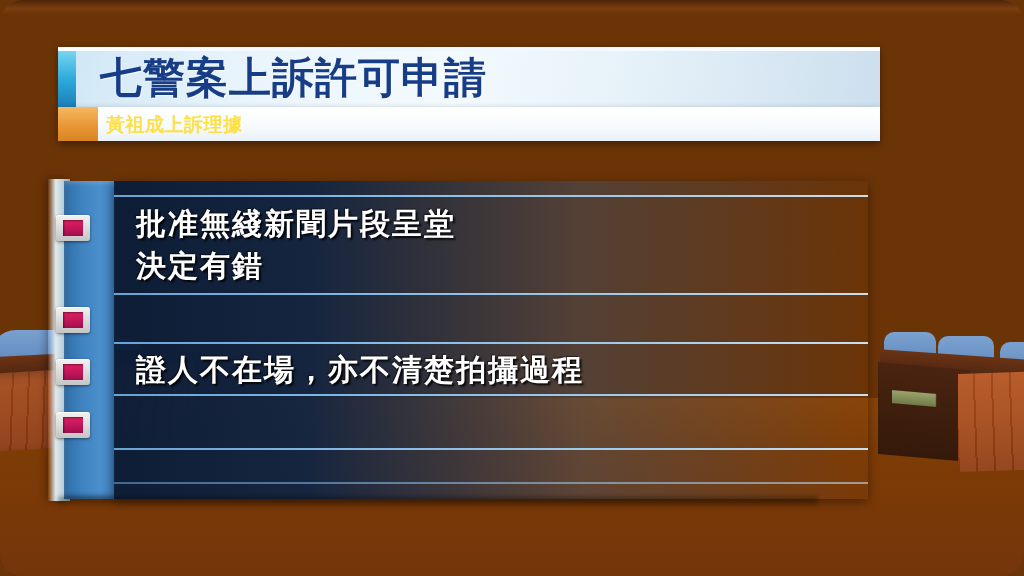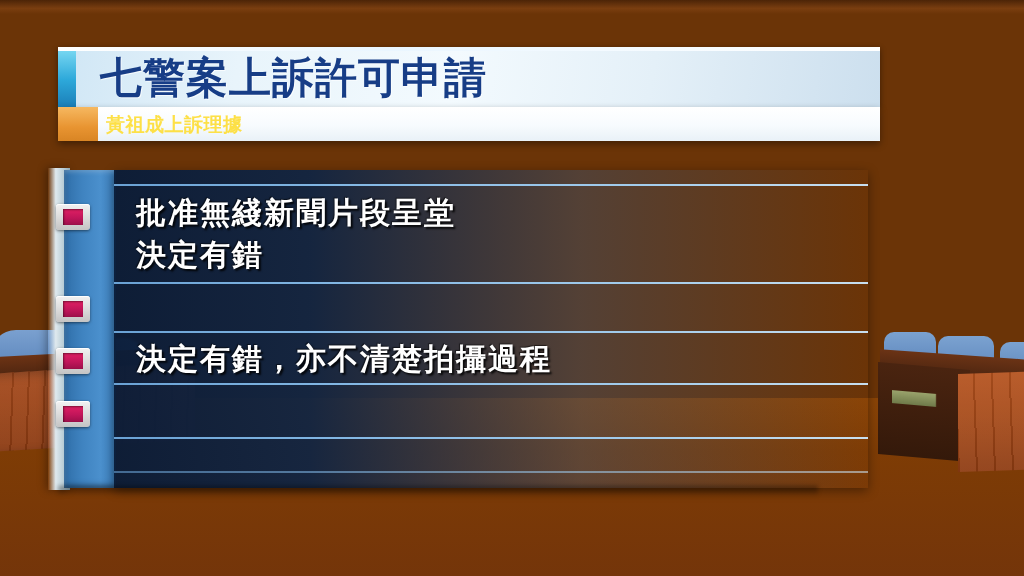--- a/index.html
+++ b/index.html
@@ -1,21 +1,21 @@
 <!DOCTYPE html>
 <html><head>
 <meta charset="utf-8">
 <style>
   html,body{margin:0;padding:0;}
   body{
     width:1024px;height:576px;overflow:hidden;
     font-family:"DejaVu Sans","Liberation Sans",sans-serif;
     background:#6b3407;
   }
-  #stage{position:relative;width:1024px;height:576px;overflow:hidden;}
+  #stage{position:relative;width:1024px;height:576px;overflow:hidden;border-radius:23px;}
 
   
   .bg{position:absolute;inset:0;}
   .wall{
     position:absolute;left:0;top:0;width:1024px;height:410px;
     background:
       repeating-linear-gradient(90deg,
         rgba(0,0,0,0.10) 0px, rgba(0,0,0,0.0) 3px, rgba(255,255,255,0.05) 28px,
         rgba(0,0,0,0.09) 54px, rgba(0,0,0,0.13) 58px),
       linear-gradient(180deg,#8a4a16 0%,#b5餐 0%,#b06a2c 6%,#c07c39 28%,#bc7634 62%,#a55e22 92%,#8d4a14 100%);
@@ -121,21 +121,21 @@
     position:absolute;left:0;top:60px;width:40px;height:34px;
     background:linear-gradient(180deg,#f6b860 0%,#e89431 60%,#d98524 100%);
   }
   .sub-text{
     position:absolute;left:48px;top:60px;height:34px;line-height:34px;
     font-size:19px;font-weight:bold;color:#fde047;letter-spacing:.5px;
     white-space:nowrap;
   }
 
   
-  .panel{position:absolute;left:48px;top:168px;width:820px;height:322px;}
+  .panel{position:absolute;left:48px;top:179px;width:820px;height:322px;}
 
   .panel-edge{  
     position:absolute;left:0;top:0;width:22px;height:322px;
     background:linear-gradient(90deg,rgba(255,255,255,.0) 0%,#dfe9ee 35%,#b9cdd6 70%,#8fa9b5 100%);
     box-shadow:-2px 0 8px rgba(0,0,0,.35);
   }
   .bullet-rail{
     position:absolute;left:16px;top:2px;width:52px;height:318px;
     background:linear-gradient(90deg,#2f6ea8 0%,#3f83c0 35%,#4b90cd 70%,#3a7cb9 100%);
     box-shadow:inset 0 2px 4px rgba(255,255,255,.22), inset 0 -3px 6px rgba(0,0,0,.25);
@@ -240,18 +240,18 @@
       </div>
     <div class="bullet" style="top:180px;">
         <i></i>
       </div>
     <div class="bullet" style="top:233px;">
         <i></i>
       </div>
 
     <div class="item-text" style="left:88px;top:24px;">批准無綫新聞片段呈堂
 決定有錯</div>
-    <div class="item-text" style="left:88px;top:170px;">決定有錯，亦不清楚拍攝過程</div>
+    <div class="item-text" style="left:88px;top:170px;">證人不在場，亦不清楚拍攝過程</div>
 
     <div class="panel-bottom-shadow"></div>
   </div>
 
 </div>
 
 </body></html>

